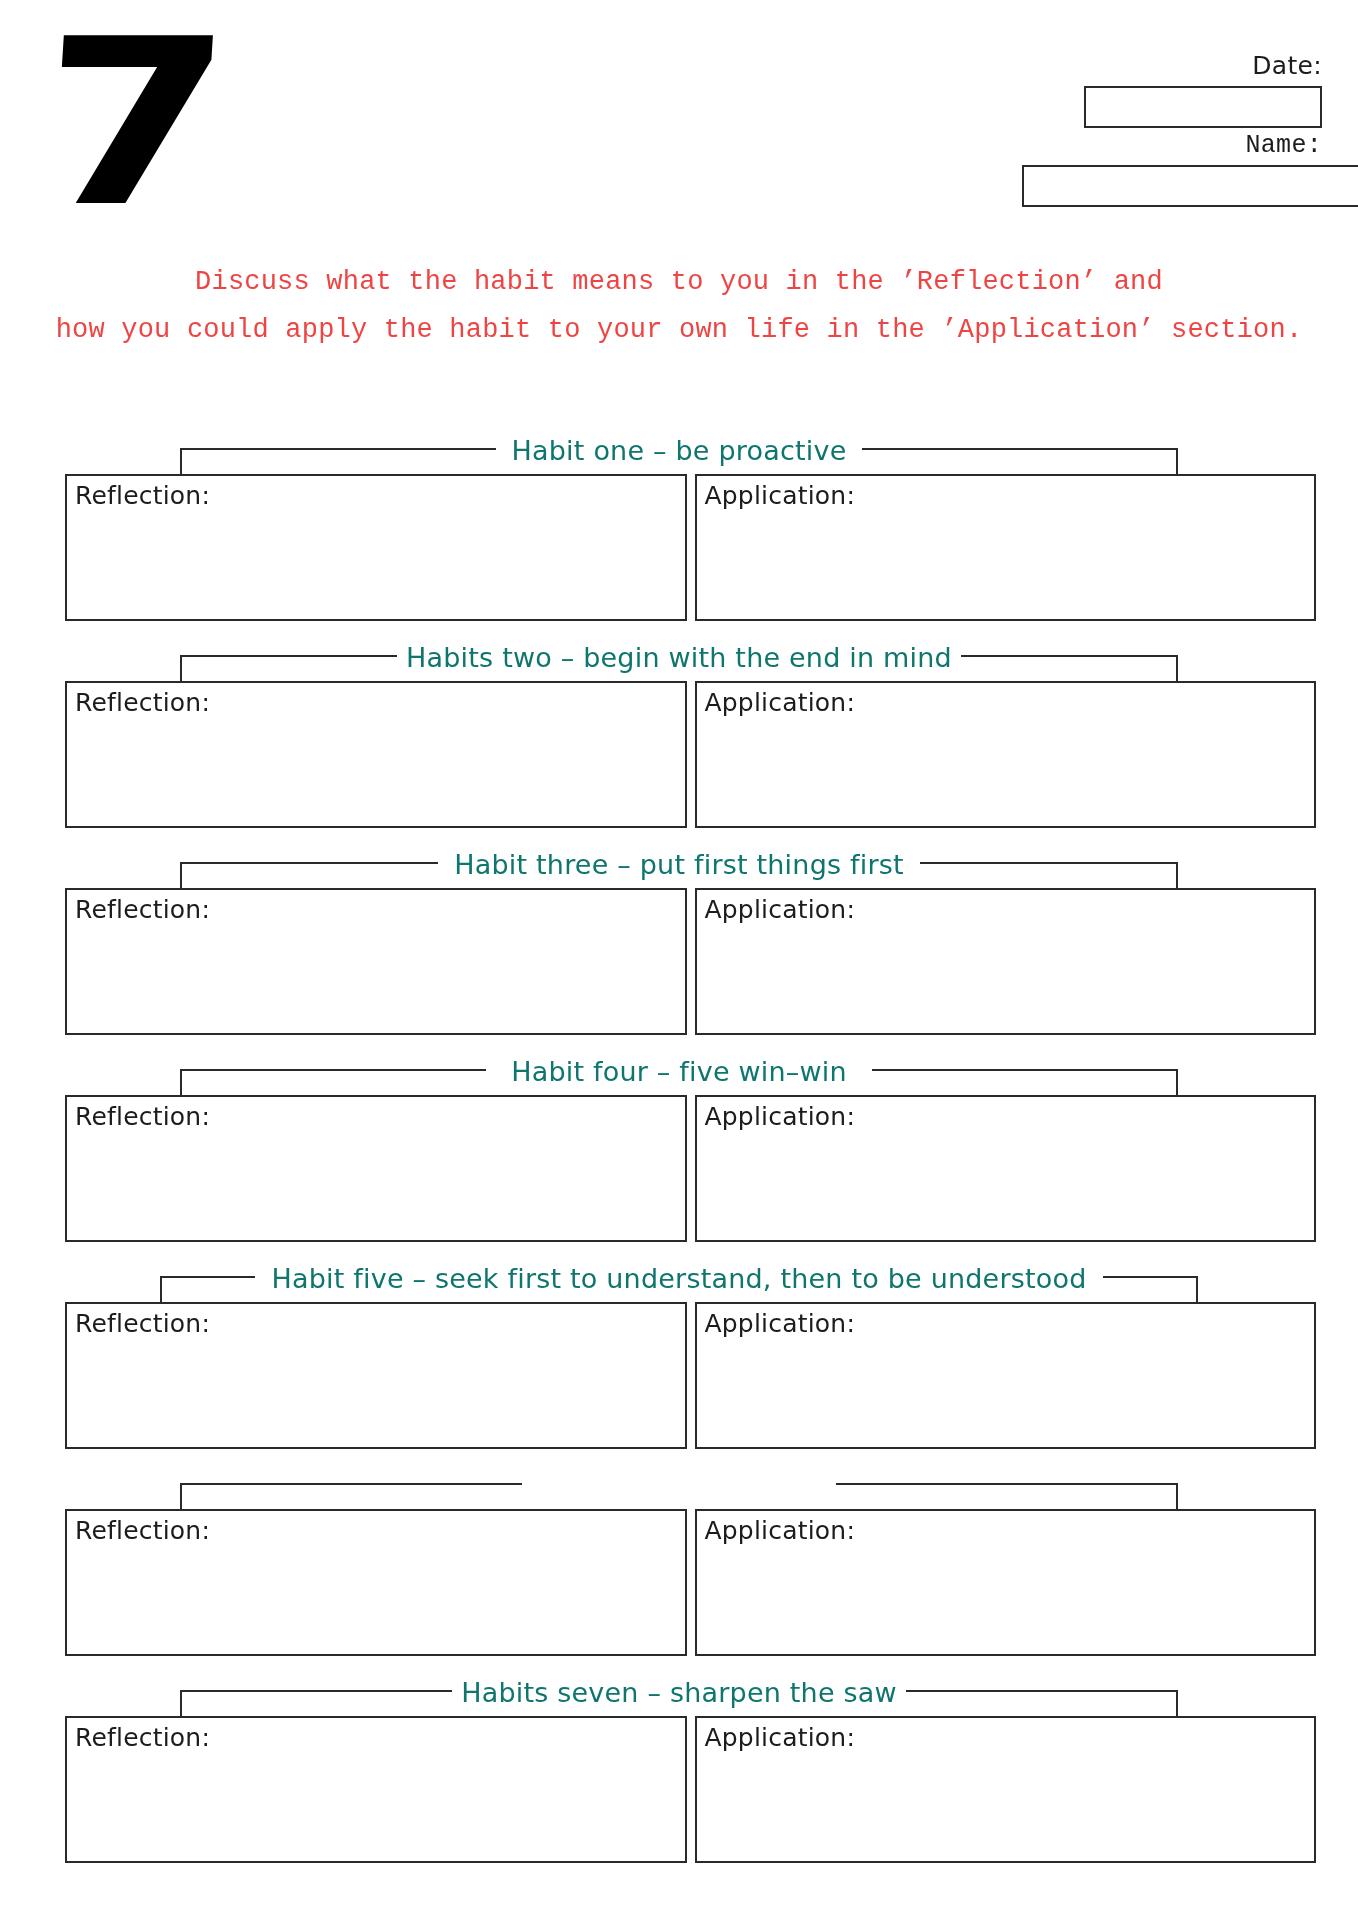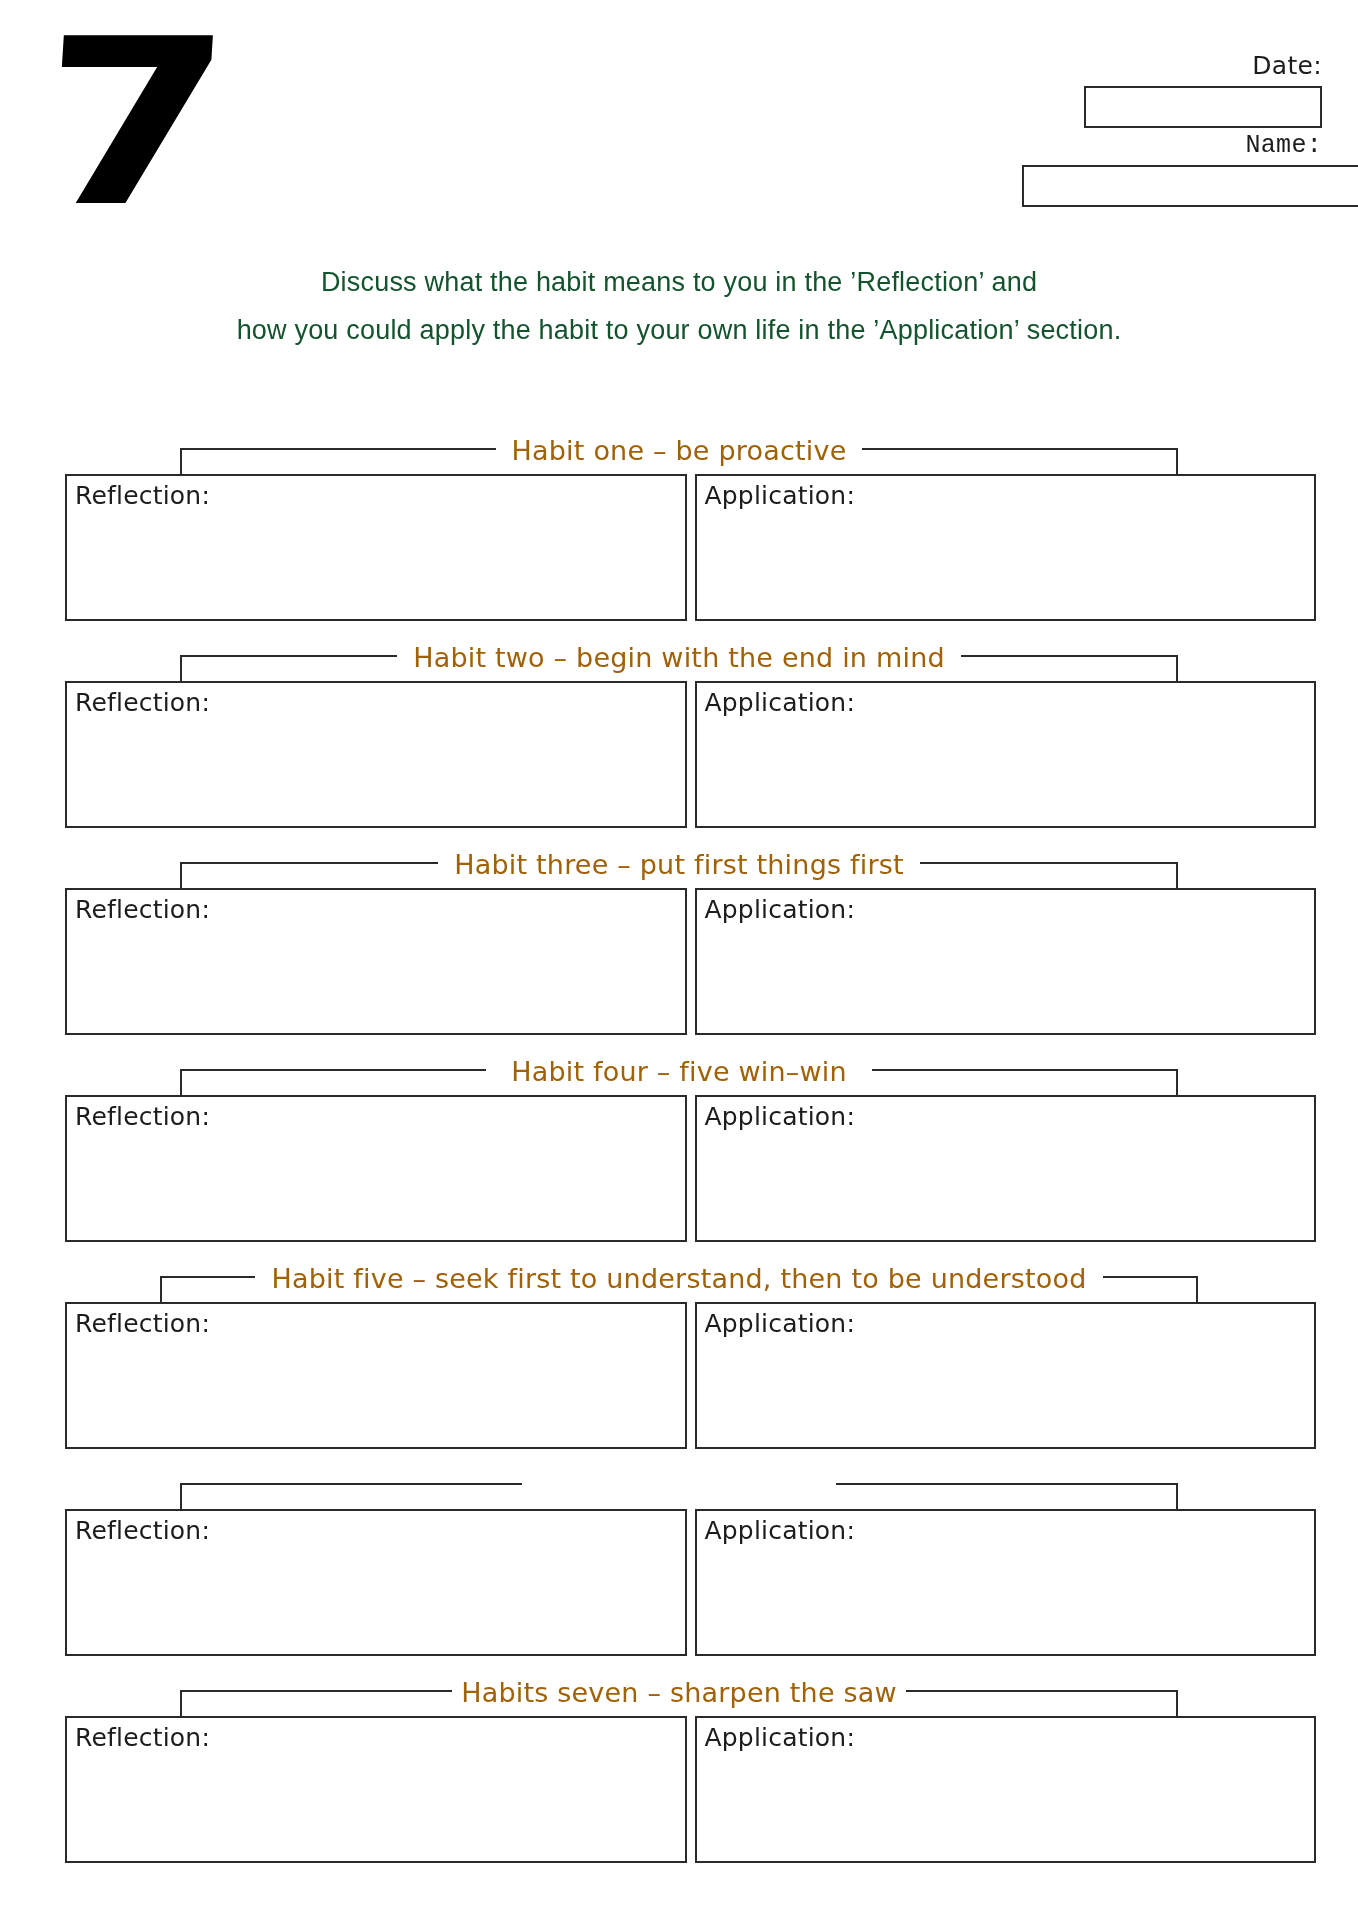--- a/index.html
+++ b/index.html
@@ -120,24 +120,24 @@
 
   
   .instructions {
     position: absolute;
     top: 258px;
     left: 0;
     width: 1358px;
     text-align: center;
   }
   .instructions .line {
-    font-family: Liberation Sans, sans-serif;
+    font-family: Liberation Mono, monospace;
     font-size: 27px;
     line-height: 48px;
-    color: #14532d;
+    color: #ef4444;
     letter-spacing: 0.2px;
     white-space: nowrap;
   }
 
   
   .habits {
     position: absolute;
     top: 432px;
     left: 0;
     width: 1358px;
@@ -156,21 +156,21 @@
 
   .habit-title {
     position: absolute;
     left: 0;
     right: 0;
     top: 2px;
     text-align: center;
     font-family: "DejaVu Sans", sans-serif;
     font-size: 27px;
     line-height: 34px;
-    color: #a16207;
+    color: #0f766e;
     letter-spacing: 0.2px;
     white-space: nowrap;
     z-index: 3;
     padding: 0 8px;
   }
 
   
   .bracket {
     position: absolute;
     top: 16px;
@@ -270,21 +270,21 @@
           <span class="answer-label">Application:</span>
           <div class="answer-area"></div>
         </div>
       </div>
     </div>
 
     <div class="habit">
       <div class="habit-header">
         <div class="bracket left" style="width: 217.172px;"></div>
         <div class="bracket right" style="width: 217.172px;"></div>
-        <div class="habit-title">Habit two – begin with the end in mind</div>
+        <div class="habit-title">Habits two – begin with the end in mind</div>
       </div>
       <div class="habit-boxes">
         <div class="answer-box">
           <span class="answer-label">Reflection:</span>
           <div class="answer-area"></div>
         </div>
         <div class="answer-box">
           <span class="answer-label">Application:</span>
           <div class="answer-area"></div>
         </div>

